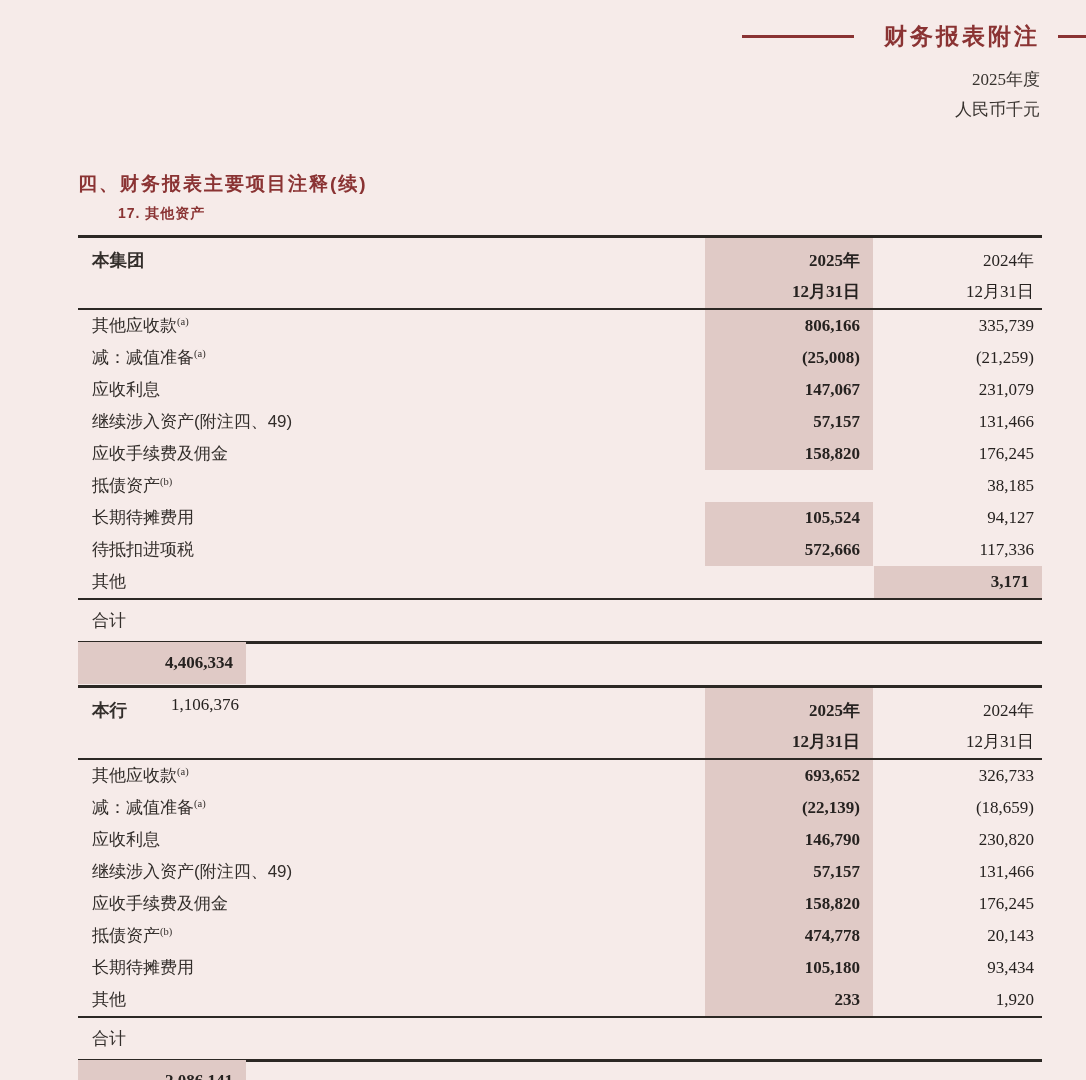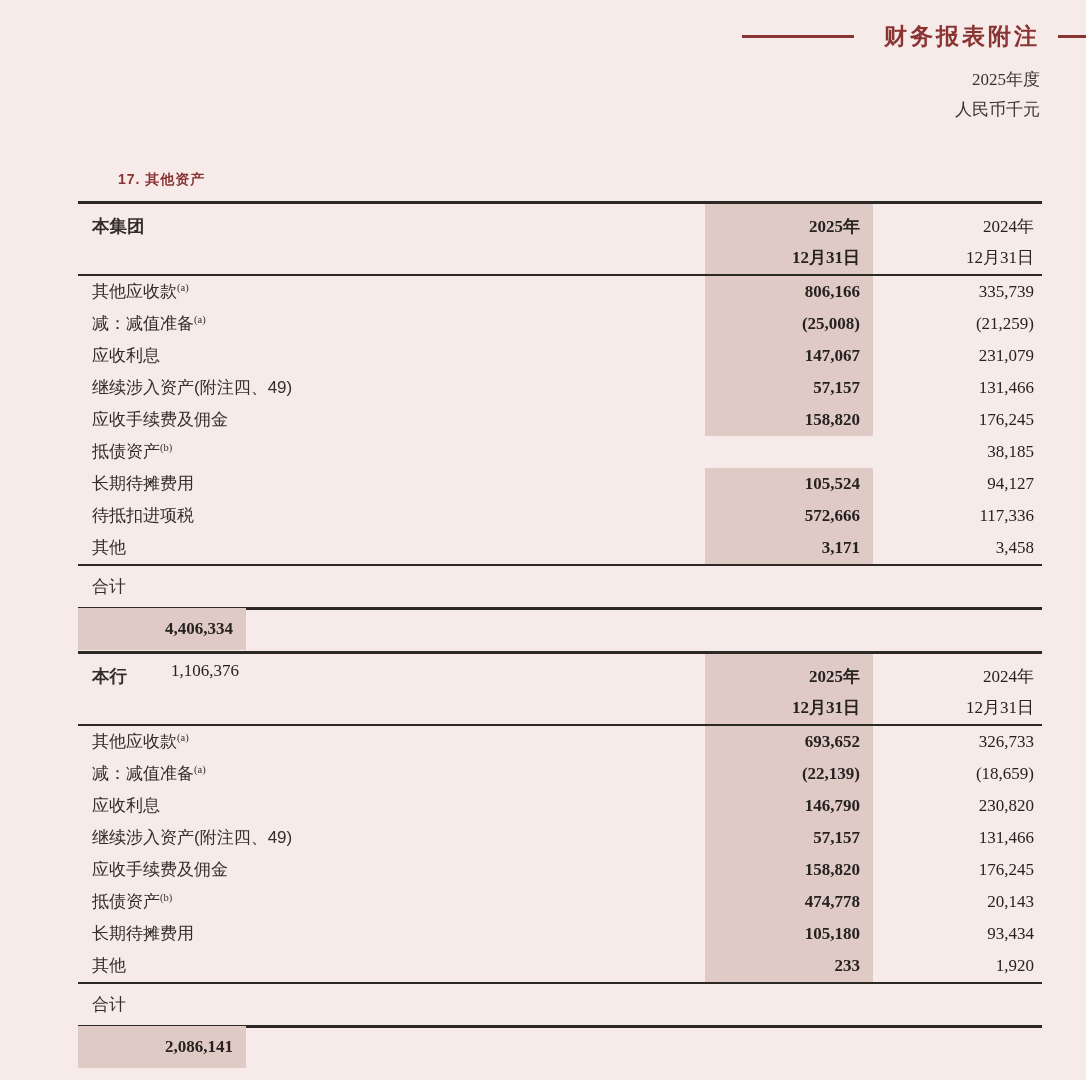--- a/index.html
+++ b/index.html
@@ -107,20 +107,21 @@
     <h1 class="header-title">财务报表附注</h1>
     <span class="rule rule-right"></span>
   </div>
   <div class="meta">
     <div>2025年度</div>
     <div>人民币千元</div>
   </div>
 </header>
 
 <div class="section-block">
+  <div class="section-title">四、财务报表主要项目注释(续)</div>
   <div class="subsection-title">17. 其他资产</div>
 </div>
 
 <section class="fin-table">
   <div class="thead">
     <div class="cell label entity">本集团</div>
     <div class="cell cur num col-head">
       <div>2025年</div>
       <div>12月31日</div>
     </div>
@@ -165,21 +166,20 @@
         <div class="cell prev num">94,127</div>
       </div>
       <div class="trow">
         <div class="cell label"><span>待抵扣进项税</span></div>
         <div class="cell cur num">572,666</div>
         <div class="cell prev num">117,336</div>
       </div>
       <div class="trow">
         <div class="cell label"><span>其他</span></div>
         <div class="cell cur num">3,171</div>
-        <div class="cell prev num">3,458</div>
       </div>
     </div>
   <div class="trow total">
     <div class="cell label">合计</div>
     <div class="cell cur num">4,406,334</div>
     <div class="cell prev num">1,106,376</div>
   </div>
 </section>
 
 <section class="fin-table">

